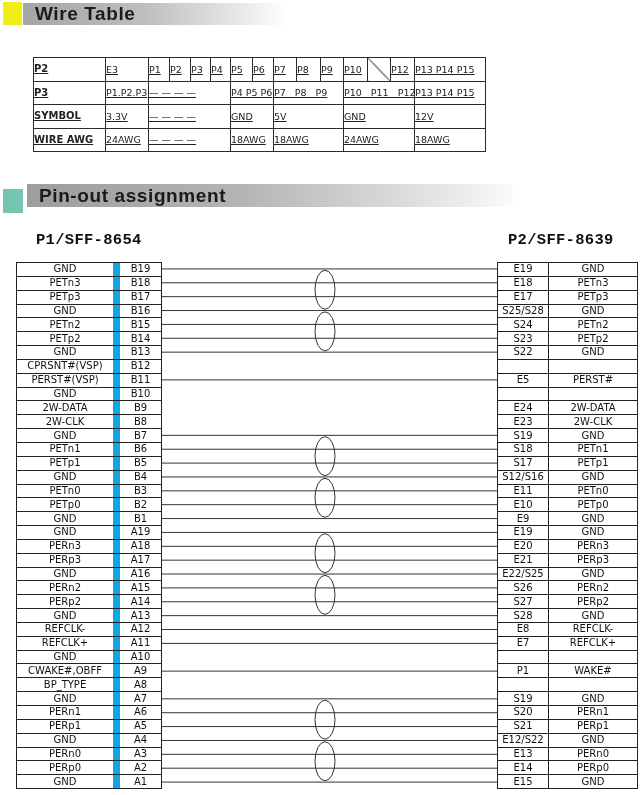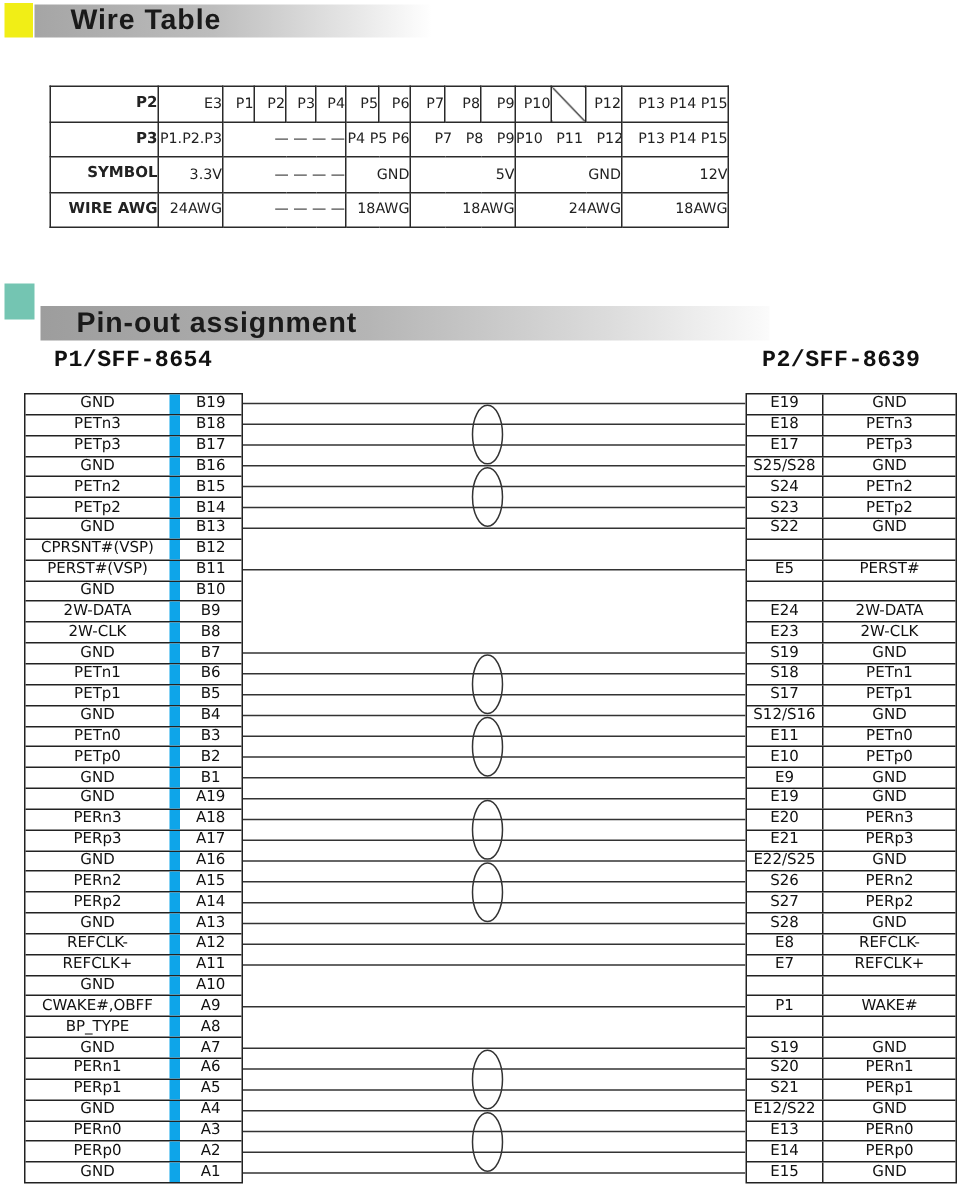--- a/index.html
+++ b/index.html
@@ -16,33 +16,33 @@
   #wt-square{left:3px;top:2px;width:19px;height:23px;}
   #po-square{left:3px;top:189px;width:20px;height:24px;}
   .header-bar{
     position:absolute;height:22px;
     display:flex;align-items:center;
     font-family:"Liberation Sans",sans-serif;
     font-weight:bold;font-size:19px;letter-spacing:0.6px;color:#1a1a1a;
   }
   #wt-bar{left:23px;top:3px;width:265px;
     background:linear-gradient(to right,#a5a5a5 0%,#bdbdbd 45%,#e6e6e6 80%,#ffffff 100%);}
-  #po-bar{left:27px;top:204px;width:486px;height:23px;
+  #po-bar{left:27px;top:184px;width:486px;height:23px;
     background:linear-gradient(to right,#9d9d9d 0%,#b5b5b5 45%,#dcdcdc 78%,#fbfbfb 100%);}
-  .header-bar span{padding-left:24px;}
+  .header-bar span{padding-left:12px;}
   
   #wire-table{
     position:absolute;left:33px;top:57px;width:452px;height:95px;
     border-collapse:collapse;table-layout:fixed;
   }
   #wire-table td,#wire-table th{
     border:1px solid #2a2a2a;padding:0;margin:0;
-    text-align:right;vertical-align:middle;
+    text-align:left;vertical-align:middle;
     font-size:9.5px;line-height:1;color:#222;font-weight:normal;
-    overflow:hidden;white-space:nowrap;
+    overflow:hidden;white-space:nowrap;text-decoration:underline;
   }
   #wire-table th{font-weight:bold;font-size:10px;}
   #wire-table .spread{word-spacing:6px;}
   #wire-table .diag{
     background:linear-gradient(to top right,
       transparent calc(50% - 0.7px),#333 calc(50% - 0.2px),
       #333 calc(50% + 0.2px),transparent calc(50% + 0.7px));
   }
   
   .pin-title{

